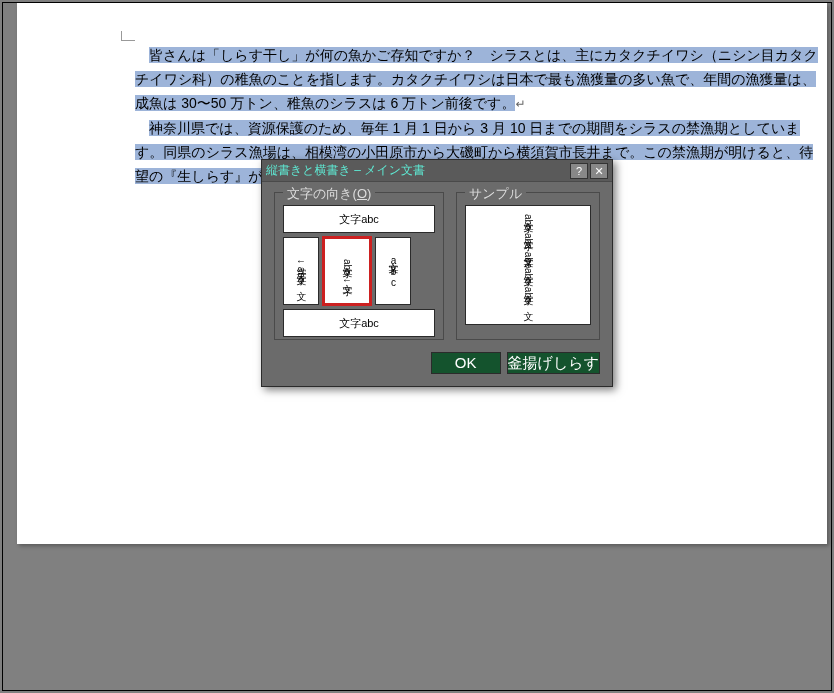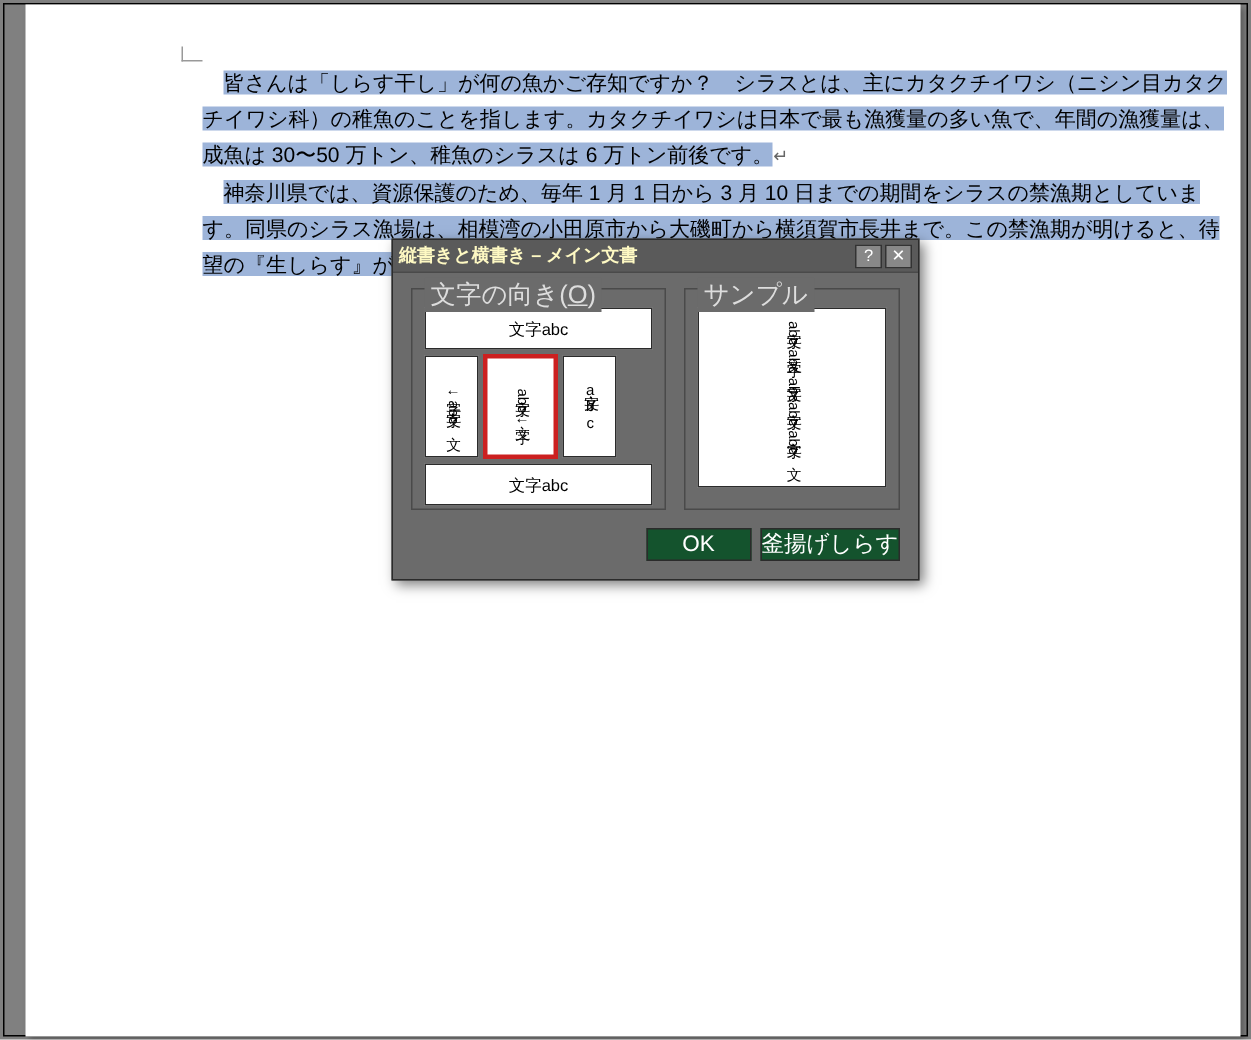--- a/index.html
+++ b/index.html
@@ -15,21 +15,21 @@
     position: absolute;
     left: 2px; top: 2px; right: 2px; bottom: 2px;
     background: #808080;
     border: 1px solid #000;
   }
   .page {
     position: absolute;
     left: 14px;
     top: 0;
     width: 810px;
-    height: 688px;
+    height: 541px;
     background: #fff;
     box-shadow: 2px 2px 4px rgba(0,0,0,0.3);
   }
   .ruler-mark {
     position: absolute;
     left: 104px;
     top: 28px;
     width: 14px;
     height: 10px;
     border-left: 1px solid #999;
@@ -71,22 +71,22 @@
     height: 22px;
     background: #5a5a5a;
     display: flex;
     align-items: center;
     padding: 0 4px;
     border-bottom: 1px solid #4a4a4a;
   }
   .titlebar .title {
     flex: 1;
     font-size: 12px;
-    color: #fef9c3;
-    font-weight: bold;
+    color: #5eead4;
+    font-weight: normal;
   }
   .titlebar .tbtn {
     width: 18px;
     height: 16px;
     margin-left: 2px;
     background: #888;
     border: 1px solid #333;
     color: #fff;
     font-size: 11px;
     line-height: 14px;
@@ -100,21 +100,21 @@
     border: 1px solid #4a4a4a;
     position: relative;
     padding: 12px 8px 8px 8px;
   }
   .groupbox .legend {
     position: absolute;
     top: -8px;
     left: 8px;
     background: #6b6b6b;
     padding: 0 4px;
-    font-size: 17px;
+    font-size: 13px;
     color: #ddd;
   }
   .row {
     display: flex;
     gap: 12px;
   }
   .orient-box {
     width: 170px;
     height: 148px;
   }

